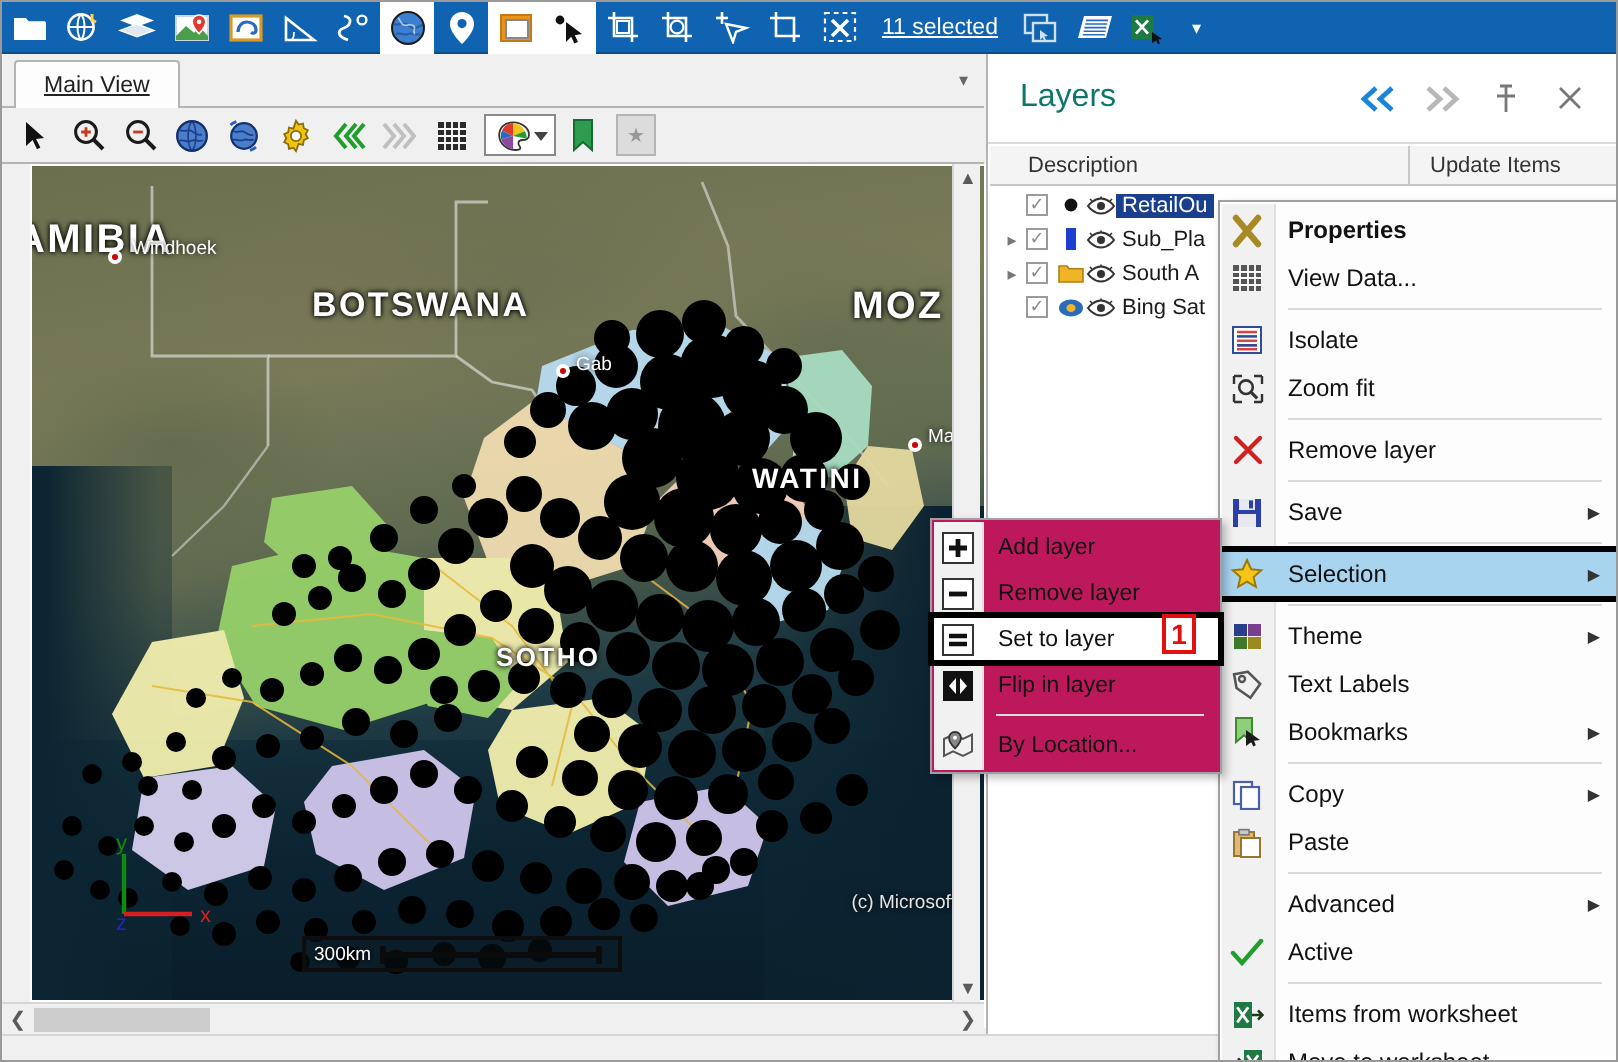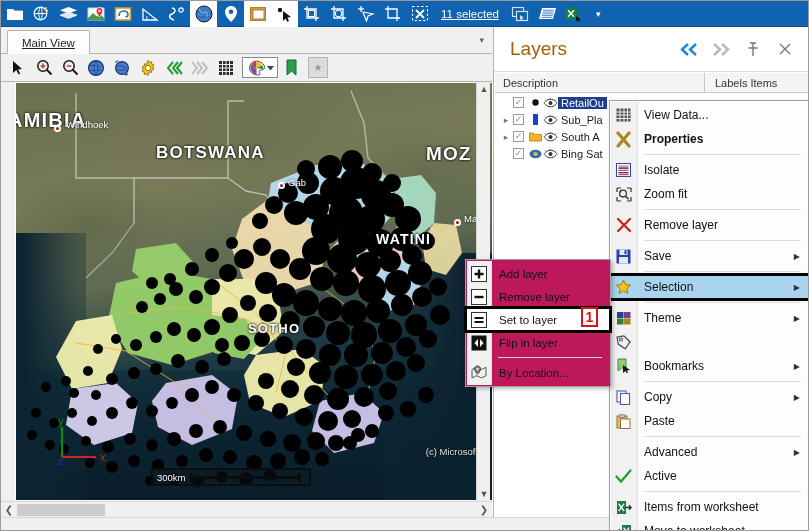--- a/index.html
+++ b/index.html
@@ -184,31 +184,31 @@
     position:absolute; left:492px; top:26px; width:317px; height:490px;
     background:#ffffff;
     border-left:1px solid #b4b4b4;
   }
   .layers-head {
     position:absolute; left:0; top:0; width:316px; height:45px;
     background:#ffffff; border-bottom:1px solid #dcdcdc;
     display:flex; align-items:center;
   }
   .layers-title {
-    font-size:19px; color:#a16207; padding-left:16px; font-weight:normal;text-align:right;
+    font-size:16px; color:#0f766e; padding-left:16px; font-weight:normal;text-align:right;
   }
   .lh-icons { margin-left:auto; display:flex; align-items:center; gap:14px; padding-right:16px;}
   .lh-ico { width:18px;height:18px; display:flex;align-items:center;justify-content:center; }
 
   .col-head {
     position:absolute; left:1px; top:46px; width:315px; height:20px;
     background:#f4f4f4; border-bottom:1px solid #c8c8c8;
     display:flex; align-items:center; font-size:11px; color:#333;
   }
-  .col-desc { width:210px; padding-left:8px; border-right:1px solid #c8c8c8; height:20px; display:flex; align-items:center;}
+  .col-desc { width:210px; padding-left:19px; border-right:1px solid #c8c8c8; height:20px; display:flex; align-items:center;}
   .col-vis { flex:1; padding-left:10px; height:20px; display:flex; align-items:center;}
 
   .tree { position:absolute; left:1px; top:67px; width:315px; }
   .trow {
     height:17px; display:flex; align-items:center; font-size:11px; color:#1a1a1a;
     padding-left:4px;
   }
   .texp { width:14px; text-align:center; color:#777; font-size:9px; }
   .tchk {
     width:11px;height:11px;border:1px solid #9a9a9a;background:#fff;
@@ -785,21 +785,21 @@
         <span class="lh-ico">
           <svg width="14" height="14" viewBox="0 0 14 14">
               <path d="M2 2l10 10M12 2L2 12" stroke="#777" stroke-width="1.4"></path>
             </svg>
         </span>
       </span>
     </div>
 
     <div class="col-head">
       <span class="col-desc">Description</span>
-      <span class="col-vis">Labels Items</span>
+      <span class="col-vis">Update Items</span>
     </div>
 
     <div class="tree">
       <div class="trow">
         <span class="texp"></span>
         <span class="tchk">✓</span>
         <span class="tsym">
             <svg width="9" height="9">
               <circle cx="4.5" cy="4.5" r="3.2" fill="#111"></circle>
             </svg>
@@ -866,35 +866,35 @@
         <span class="tname">Bing Sat</span>
       </div>
     </div>
   </div>
 
   <div class="ctx">
     <div class="ctx-gutter"></div>
 
     <div class="ci">
       <span class="ci-icon">
+        <svg width="17" height="17" viewBox="0 0 17 17">
+            <path d="M3 2l11 13M14 2L3 15" stroke="#a88a25" stroke-width="3.2" stroke-linecap="round"></path>
+          </svg>
+      </span>
+      <span class="ci-label bold">Properties</span>
+    </div>
+
+    <div class="ci">
+      <span class="ci-icon">
         <svg width="15" height="14" viewBox="0 0 15 14">
             <rect x=".5" y=".5" width="14" height="13" fill="#555"></rect>
             <path d="M4 .5v13M8 .5v13M11.5 .5v13M.5 4h14M.5 7h14M.5 10.5h14" stroke="#fff" stroke-width=".9"></path>
           </svg>
       </span>
       <span class="ci-label">View Data...</span>
-    </div>
-
-    <div class="ci">
-      <span class="ci-icon">
-        <svg width="17" height="17" viewBox="0 0 17 17">
-            <path d="M3 2l11 13M14 2L3 15" stroke="#a88a25" stroke-width="3.2" stroke-linecap="round"></path>
-          </svg>
-      </span>
-      <span class="ci-label bold">Properties</span>
     </div>
     <div class="ci-sep"></div>
 
     <div class="ci">
       <span class="ci-icon">
         <svg width="15" height="14" viewBox="0 0 15 14">
             <rect x=".5" y=".5" width="14" height="13" fill="#fff" stroke="#2a4d9e"></rect>
             <path d="M2.5 3h10M2.5 5.2h10M2.5 7.4h10M2.5 9.6h10M2.5 11.6h10" stroke="#d44" stroke-width="1.2"></path>
             <path d="M2.5 5.2h10M2.5 9.6h10" stroke="#2a4d9e" stroke-width="1.2"></path>
           </svg>
@@ -962,20 +962,21 @@
       <span class="ci-arrow">▶</span>
     </div>
 
     <div class="ci">
       <span class="ci-icon">
         <svg width="16" height="15" viewBox="0 0 16 15">
             <path d="M9 1H2v7l6 6 6-6z" fill="none" stroke="#555" stroke-width="1.3" transform="rotate(-10 8 7)"></path>
             <circle cx="5" cy="4.5" r="1.5" fill="none" stroke="#555" stroke-width="1.2"></circle>
           </svg>
       </span>
+      <span class="ci-label">Text Labels</span>
     </div>
 
     <div class="ci">
       <span class="ci-icon">
         <svg width="16" height="16" viewBox="0 0 16 16">
             <path d="M2 1h8v12l-4-3.4L2 13z" fill="#8ed07a" stroke="#3f8a2a" stroke-width="1"></path>
             <path d="M7 7l7 5-3 .4.9 2.2-1.3.6-.9-2.2L7 15z" fill="#1a1a1a"></path>
           </svg>
       </span>
       <span class="ci-label">Bookmarks</span>

